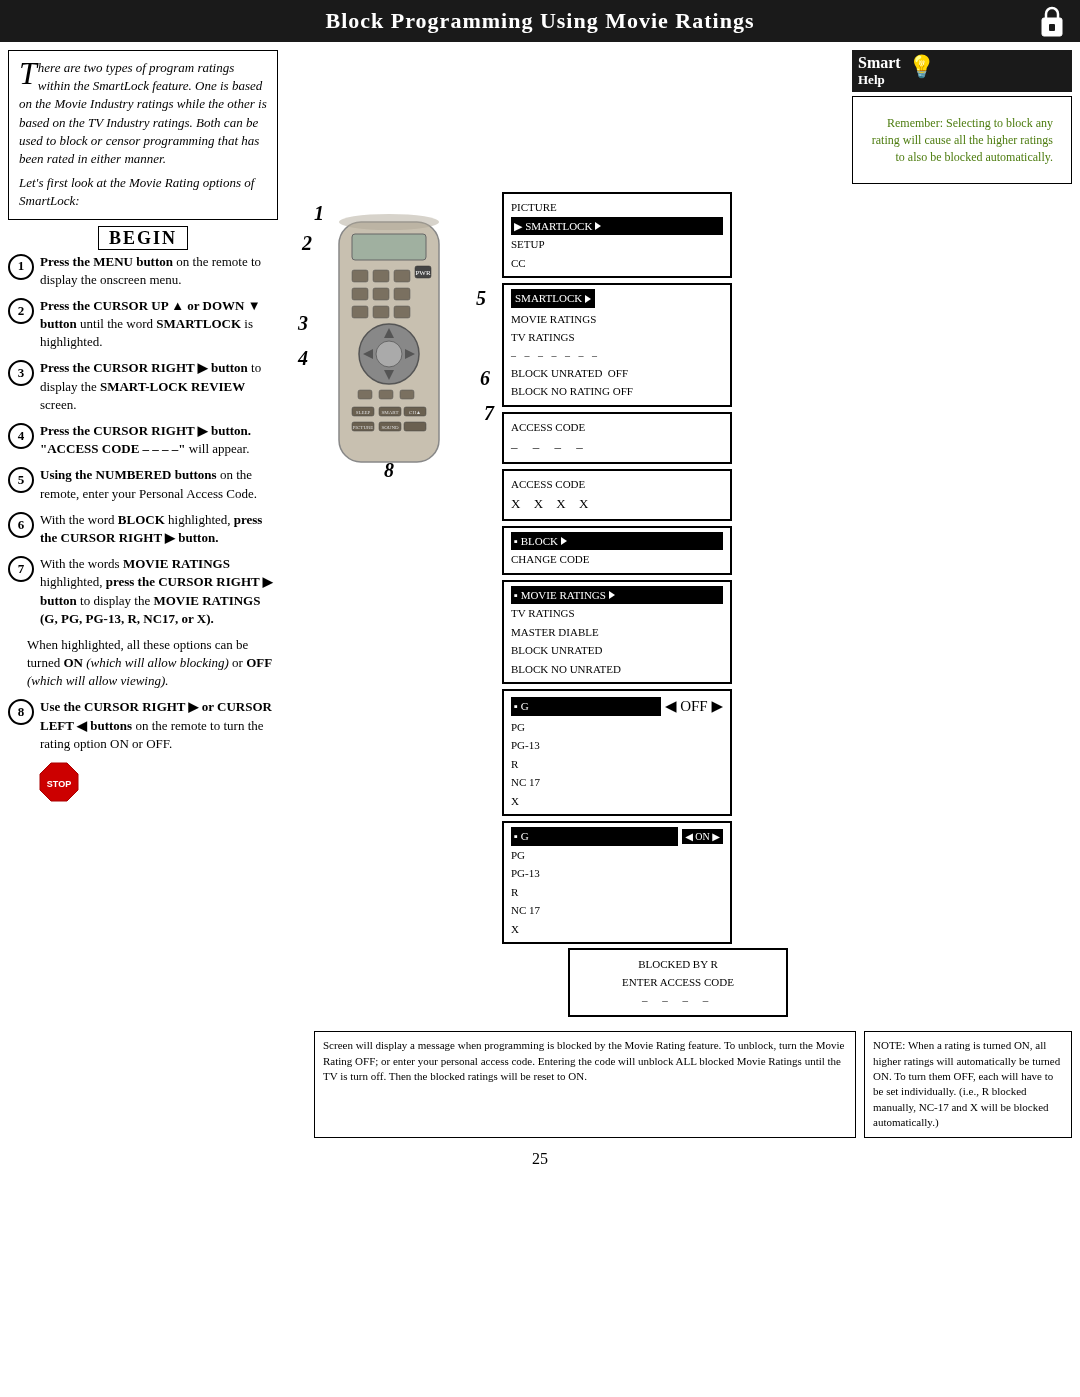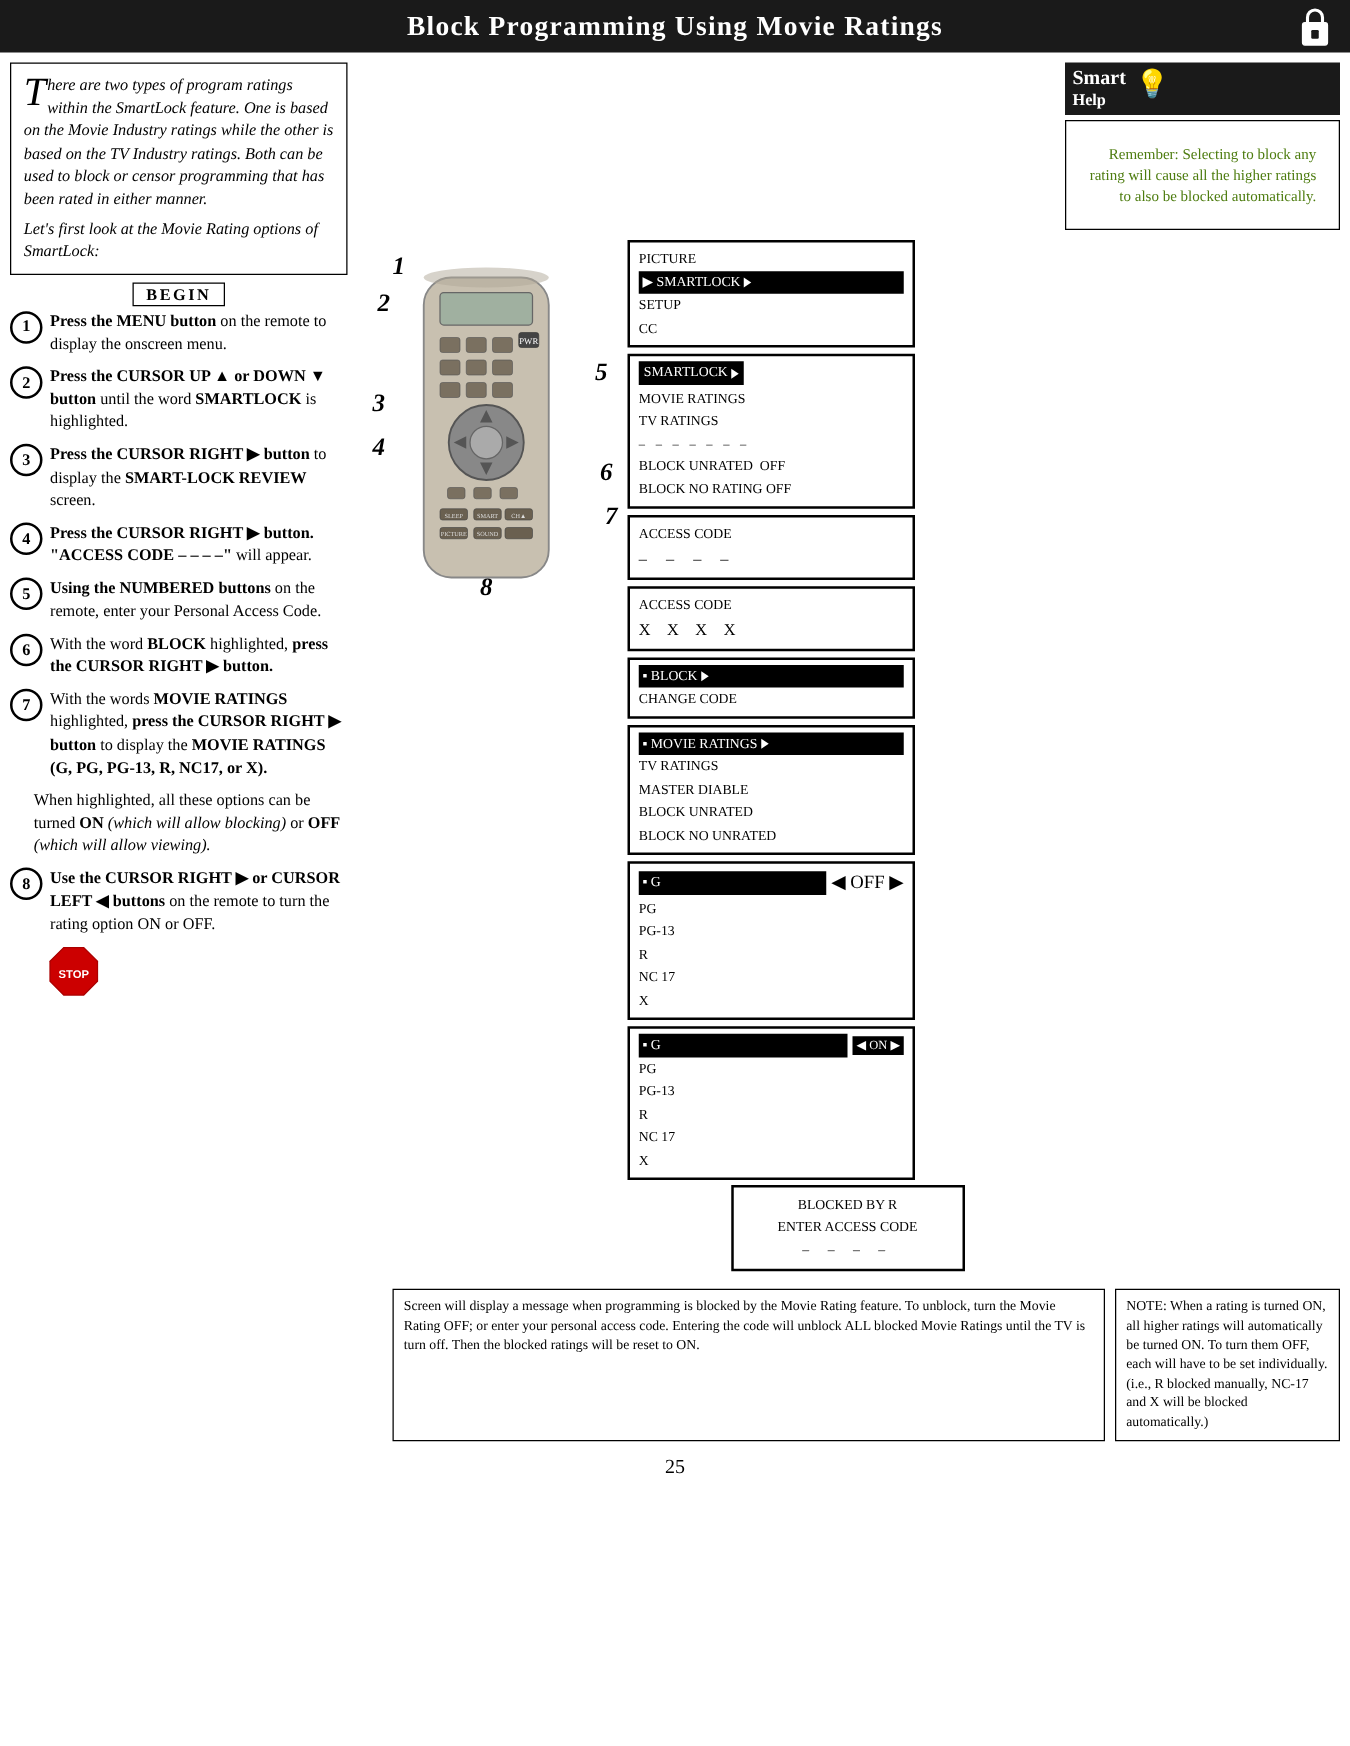--- a/index.html
+++ b/index.html
@@ -210,21 +210,21 @@
 
     <div class="intro-box">
       <p>
         <span class="first-letter" style="font-size:32px; font-family: Times New Roman, serif; font-style:italic; float:left; line-height:0.9; margin-right:1px;">T</span>
         <em>here are two types of program ratings within the SmartLock feature. One is based on the Movie Industry ratings while the other is based on the TV Industry ratings. Both can be used to block or censor programming that has been rated in either manner.</em>
       </p>
       <p style="margin-top:6px;"><em>Let's first look at the Movie Rating options of SmartLock:</em></p>
     </div>
 
     <div class="begin-label">
-      <span style="border:1.5px solid #000; padding:1px 10px; font-size:13px; font-weight:bold; letter-spacing:2px;">BEGIN</span>
+      <span style="border:1.5px solid #000; padding:1px 10px; font-size:18px; font-weight:bold; letter-spacing:2px;">BEGIN</span>
     </div>
 
     <div class="step">
       <div class="step-num">1</div>
       <div class="step-text"><b>Press the MENU button</b> on the remote to display the onscreen menu.</div>
     </div>
 
     <div class="step">
       <div class="step-num">2</div>
       <div class="step-text"><b>Press the CURSOR UP ▲ or DOWN ▼ button</b> until the word <b>SMARTLOCK</b> is highlighted.</div>
@@ -487,32 +487,32 @@
             </div>
           <div class="normal-row">
               <span>X</span>
             </div>
         </div>
 
       </div>
     </div>
 
     <div style="display:flex; justify-content:center; padding:0 0 6px;">
-      <div class="bottom-screen" style="width:187px;">
+      <div class="bottom-screen" style="width:220px;">
         <div>BLOCKED BY  R</div>
         <div>ENTER ACCESS CODE</div>
         <div style="letter-spacing:6px;">– – – –</div>
       </div>
     </div>
   </div>
 </div>
 
 <div style="display:flex; gap:8px; padding:0 8px 6px;">
   <div style="width:270px; flex-shrink:0;">
     
   </div>
   <div style="flex:1; display:flex; gap:8px;">
     <div class="footer-note" style="flex:1;margin-left:28px;">Screen will display a message when programming is blocked by the Movie Rating feature. To unblock, turn the Movie Rating OFF; or enter your personal access code. Entering the code will unblock ALL blocked Movie Ratings until the TV is turn off. Then the blocked ratings will be reset to ON.</div>
-    <div class="footer-note" style="width:180px; flex-shrink:0;">NOTE: When a rating is turned ON, all higher ratings will automatically be turned ON. To turn them OFF, each will have to be set individually. (i.e., R blocked manually, NC-17 and X will be blocked automatically.)</div>
+    <div class="footer-note" style="width:208px; flex-shrink:0;">NOTE: When a rating is turned ON, all higher ratings will automatically be turned ON. To turn them OFF, each will have to be set individually. (i.e., R blocked manually, NC-17 and X will be blocked automatically.)</div>
   </div>
 </div>
 
 <div class="page-number">25</div>
 
 </body></html>

